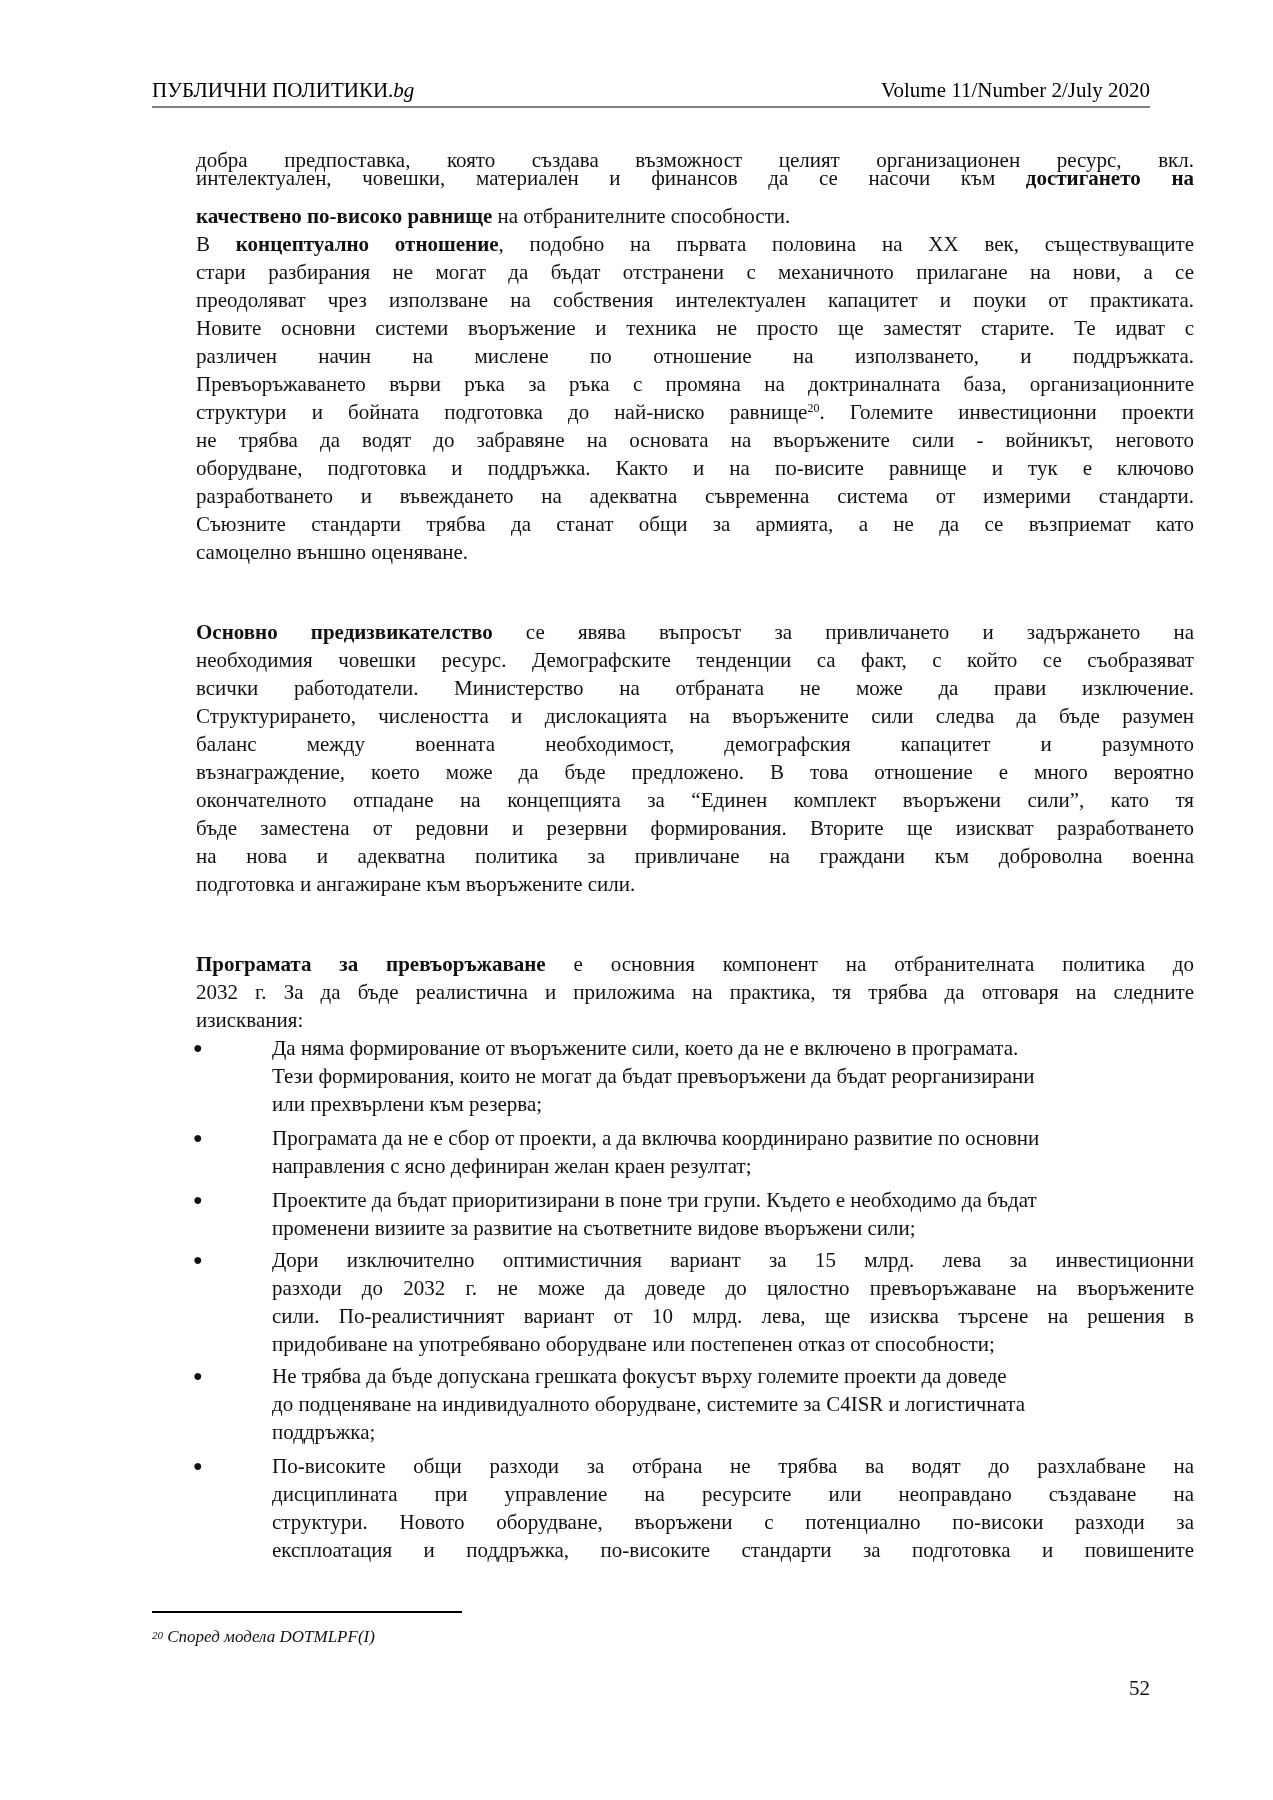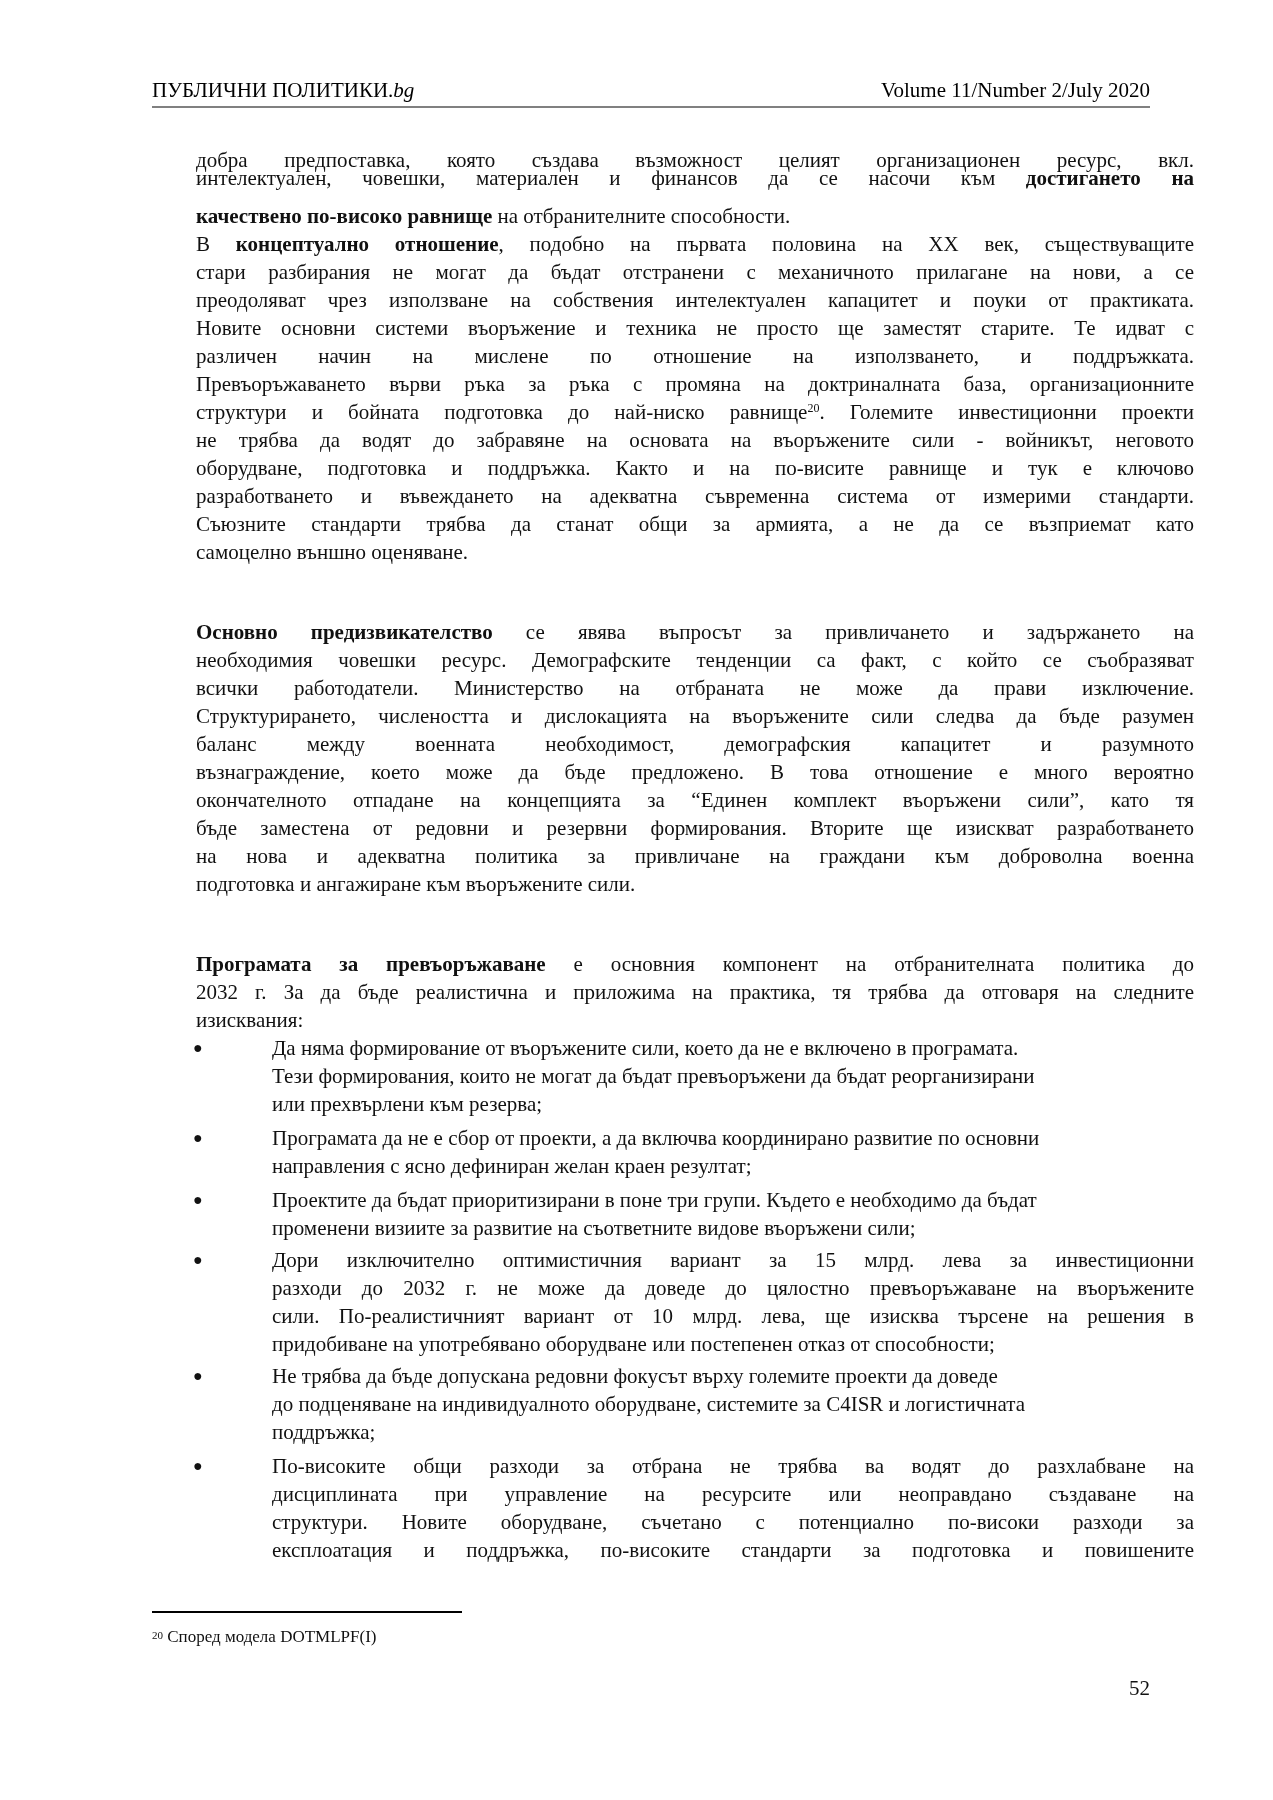--- a/index.html
+++ b/index.html
@@ -11,21 +11,21 @@
   .header .left i { font-style: italic; }
   .header .right { position: absolute; right: 0; top: 0; }
   .line { position: absolute; left: 152px; width: 998px; font-size: 21px; line-height: 28px;
           white-space: nowrap; margin-left: 44px; }
   .j { text-align: justify; text-align-last: justify; }
   .bl { left: 228px; width: 922px; }
   .bullet { position: absolute; left: 193px; font-size: 16px; line-height: 28px; }
   b { font-weight: bold; }
   sup { font-size: 12px; vertical-align: top; position: relative; top: -4px; }
   .fn-rule { position: absolute; left: 152px; top: 1611px; width: 310px; height: 2px; background: #000; }
-  .footnote { position: absolute; left: 152px; top: 1626px; font-size: 17px; line-height: 22px; }
+  .footnote { position: absolute; left: 152px; top: 1626px; font-size: 17px; line-height: 22px; font-style: italic; }
   .footnote sup { font-size: 11px; top: -2px; }
   .pagenum { position: absolute; right: 123px; top: 1676px; font-size: 21px; }
 </style>
 </head>
 <body>
 
 <div class="header">
   <span class="left"><span>ПУБЛИЧНИ ПОЛИТИКИ.</span><i>bg</i></span>
   <span class="right">Volume 11/Number 2/July 2020</span>
 </div>
@@ -94,30 +94,30 @@
   <div>
     <span class="bullet" style="top:1246px">●</span>
     <div class="line bl j" style="top:1246px">Дори изключително оптимистичния вариант за 15 млрд. лева за инвестиционни</div>
     <div class="line bl j" style="top:1274px">разходи до 2032 г. не може да доведе до цялостно превъоръжаване на въоръжените</div>
     <div class="line bl j" style="top:1302px">сили. По-реалистичният вариант от 10 млрд. лева, ще изисква търсене на решения в</div>
     <div class="line bl" style="top:1330px">придобиване на употребявано оборудване или постепенен отказ от способности;</div>
   </div>
 
   <div>
     <span class="bullet" style="top:1362px">●</span>
-    <div class="line bl" style="top:1362px">Не трябва да бъде допускана редовни  фокусът върху големите проекти да доведе</div>
+    <div class="line bl" style="top:1362px">Не трябва да бъде допускана грешката  фокусът върху големите проекти да доведе</div>
     <div class="line bl" style="top:1390px">до подценяване на индивидуалното оборудване, системите за C4ISR и логистичната</div>
     <div class="line bl" style="top:1418px">поддръжка;</div>
   </div>
 
   <div>
     <span class="bullet" style="top:1452px">●</span>
     <div class="line bl j" style="top:1452px">По-високите общи разходи за отбрана не трябва ва водят до разхлабване на</div>
     <div class="line bl j" style="top:1480px">дисциплината при управление на ресурсите или неоправдано създаване на</div>
-    <div class="line bl j" style="top:1508px">структури. Новите оборудване, съчетано с потенциално по-високи разходи за</div>
+    <div class="line bl j" style="top:1508px">структури. Новото оборудване, въоръжени с потенциално по-високи разходи за</div>
     <div class="line bl j" style="top:1536px">експлоатация и поддръжка, по-високите стандарти за подготовка и повишените</div>
   </div>
 </div>
 
 <div class="fn-rule"></div>
 <div class="footnote"><sup>20</sup><span> Според модела DOTMLPF(I)</span></div>
 
 <div class="pagenum">52</div>
 
 </body></html>

